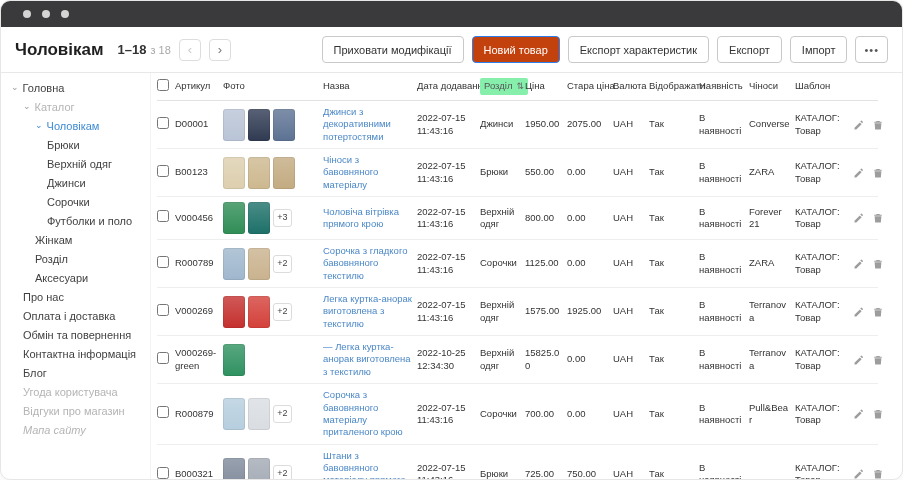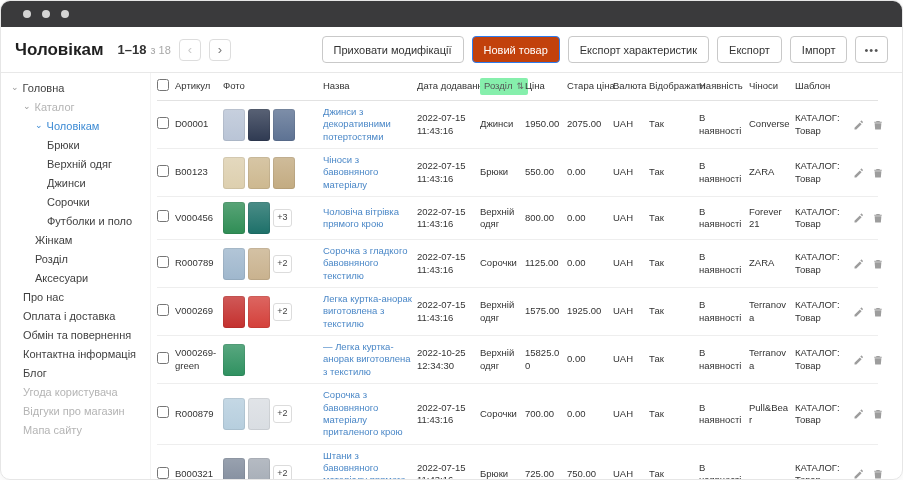--- a/index.html
+++ b/index.html
@@ -145,21 +145,21 @@
         </div>
         <div class="tree-item" style="padding-left: 14px;">
           <span>Блог</span>
         </div>
         <div class="tree-item muted" style="padding-left: 14px;">
           <span>Угода користувача</span>
         </div>
         <div class="tree-item muted" style="padding-left: 14px;">
           <span>Відгуки про магазин</span>
         </div>
-        <div class="tree-item muted" style="padding-left: 14px;">
+        <div class="tree-item muted" style="padding-left: 14px; font-style: italic;">
           <span>Мапа сайту</span>
         </div>
       </div>
 
     <div class="table-wrap">
       <div class="grid-row thead">
         <div class="cell c-check"><input type="checkbox" style=""></div>
         <div class="cell th">Артикул</div>
         <div class="cell th">Фото</div>
         <div class="cell th">Назва</div>

